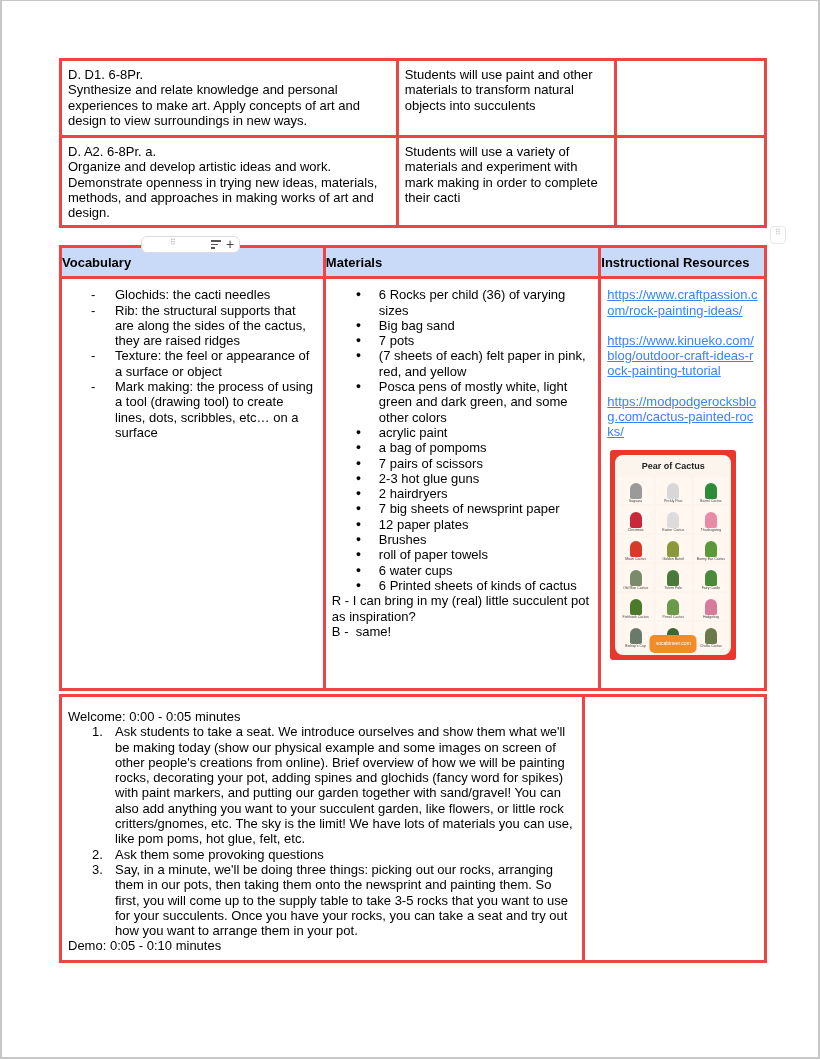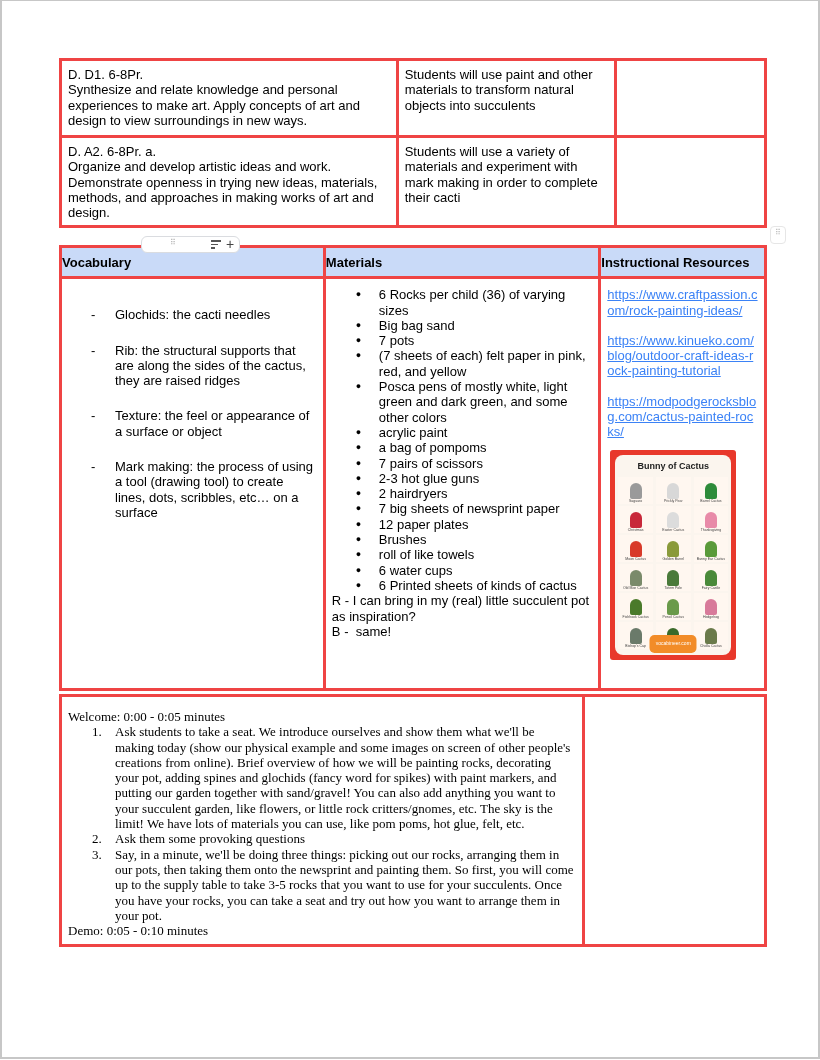--- a/index.html
+++ b/index.html
@@ -30,21 +30,21 @@
   #t2 { left: 59px; top: 245px; width: 708px; }
   #t2 .c1 { width: 250px; }
   #t2 .c2 { width: 261px; }
   #t2 .c3 { width: 157px; margin-top: 15px; }
   #t2 td { height: 396px; padding-top: 8px; }
 
   ul.dash, ul.dot { margin: 0; padding: 0; list-style: none; }
   ul.dash li, ul.dot li { position: relative; padding-left: 47px; }
   ul.dash li::before { content: "-"; position: absolute; left: 23px; }
   ul.dot li::before { content: "●"; position: absolute; left: 24px; font-size: 9px; }
-  ul.dash li { padding-left: 47px; margin-top: 20px; }
+  ul.dash li { padding-left: 47px; }
 
   a.res { color: #3b82f6; text-decoration: underline; display: block; margin-bottom: 15px; word-break: break-all; }
 
   .cactus-img {
     width: 126px; height: 210px; margin-top: 2px; margin-left: 3px;
     background: #e8382b; border-radius: 3px; position: relative; padding: 5px;
     box-sizing: border-box;
   }
   .cactus-inner {
     background: #fbf5ee; border-radius: 8px; width: 100%; height: 100%;
@@ -71,21 +71,21 @@
   .row-handle {
     position: absolute; left: 770px; top: 226px; width: 16px; height: 18px;
     border: 1px solid #e6e6e6; border-radius: 4px; background: #fff;
     font-size: 8px; color: #b8b8b8; text-align: center; line-height: 6px; padding-top: 3px; box-sizing: border-box;
   }
 
   
   #t3 { left: 59px; top: 694px; width: 708px; }
   #t3 .c1 { width: 506px; }
   #t3 .c2 { width: 176px; }
-  #t3 td { padding-top: 12px; padding-bottom: 6px; font-family: Liberation Serif, serif; }
+  #t3 td { padding-top: 12px; padding-bottom: 6px; }
   ol.steps { margin: 0; padding: 0; list-style: none; }
   ol.steps li { position: relative; padding-left: 47px; }
   ol.steps li .num { position: absolute; left: 24px; top: 0; }
 </style>
 </head>
 <body>
 
 <div class="page"></div>
 
 <table id="t1">
@@ -143,34 +143,34 @@
             <li>(7 sheets of each) felt paper in pink, red, and yellow</li>
             <li>Posca pens of mostly white, light green and dark green, and some other colors</li>
             <li>acrylic paint</li>
             <li>a bag of pompoms</li>
             <li>7 pairs of scissors</li>
             <li>2-3 hot glue guns</li>
             <li>2 hairdryers</li>
             <li>7 big sheets of newsprint paper</li>
             <li>12 paper plates</li>
             <li>Brushes</li>
-            <li>roll of like towels</li>
+            <li>roll of paper towels</li>
             <li>6 water cups</li>
             <li>6 Printed sheets of kinds of cactus</li>
           </ul>
       <div>R - I can bring in my (real) little succulent pot as inspiration?</div>
       <div style="white-space:pre">B -  same!</div>
     </td>
     <td class="c3">
       <a class="res" href="#">https://www.craftpassion.com/rock-painting-ideas/</a>
       <a class="res" href="#">https://www.kinueko.com/blog/outdoor-craft-ideas-rock-painting-tutorial</a>
       <a class="res" style="margin-bottom:10px" href="#">https://modpodgerocksblog.com/cactus-painted-rocks/</a>
       <div class="cactus-img" style="background: rgb(232, 56, 43);">
         <div class="cactus-inner">
-          <div class="cactus-title">Bunny of Cactus</div>
+          <div class="cactus-title">Pear of Cactus</div>
           <div class="cactus-grid" id="cactus-grid">
                 <div class="cactus-cell">
                   <div class="cactus-shape" style="background: rgb(154, 154, 154);"></div>
                   <div class="cactus-label">Saguaro</div>
                 </div>
                 <div class="cactus-cell">
                   <div class="cactus-shape" style="background: rgb(216, 216, 216);"></div>
                   <div class="cactus-label">Prickly Pear</div>
                 </div>
                 <div class="cactus-cell">

